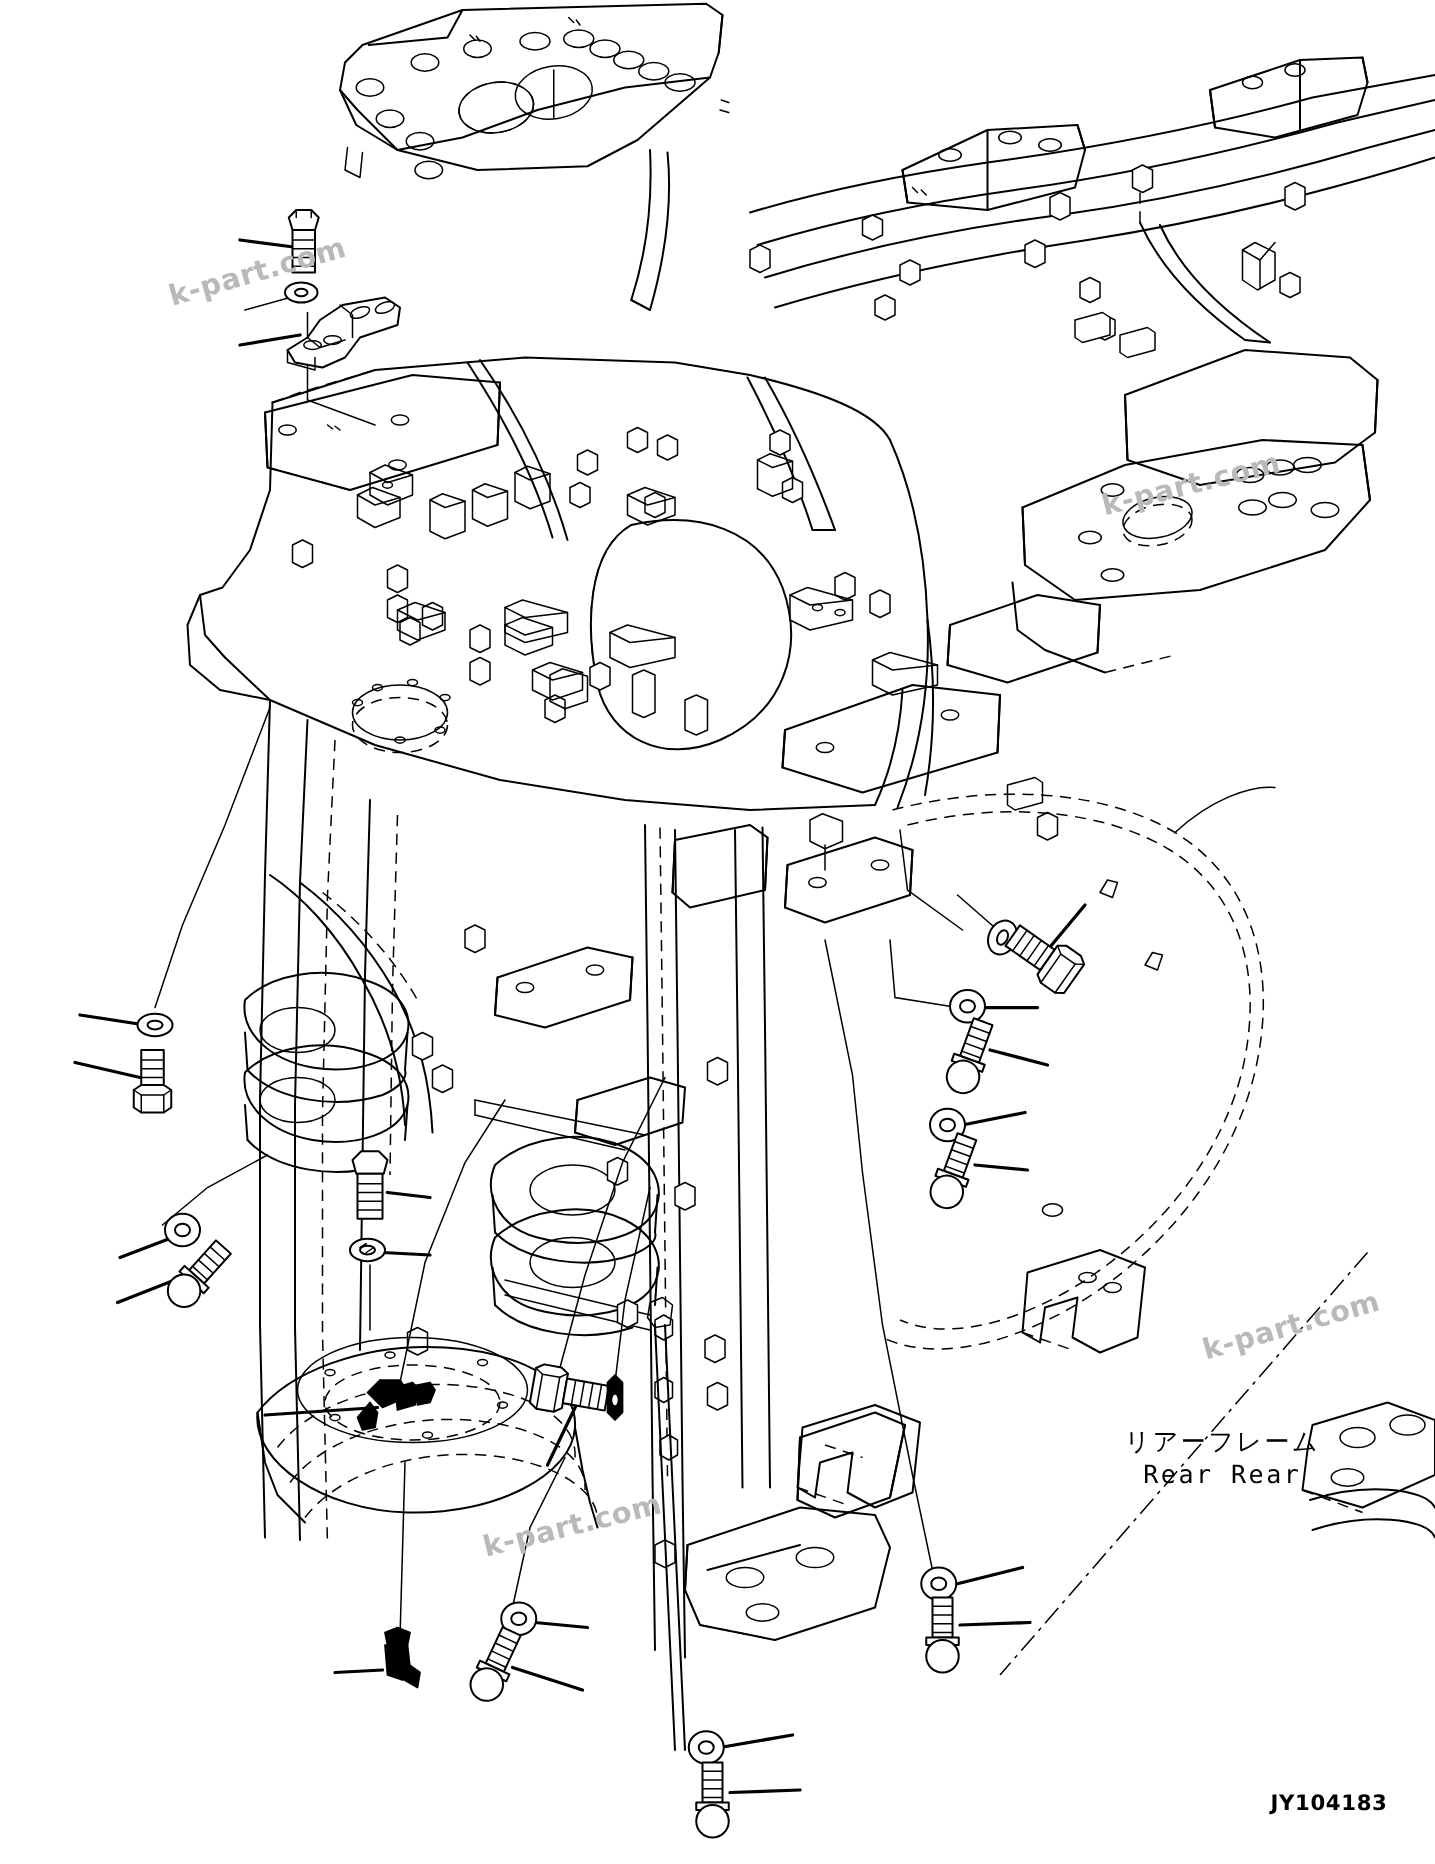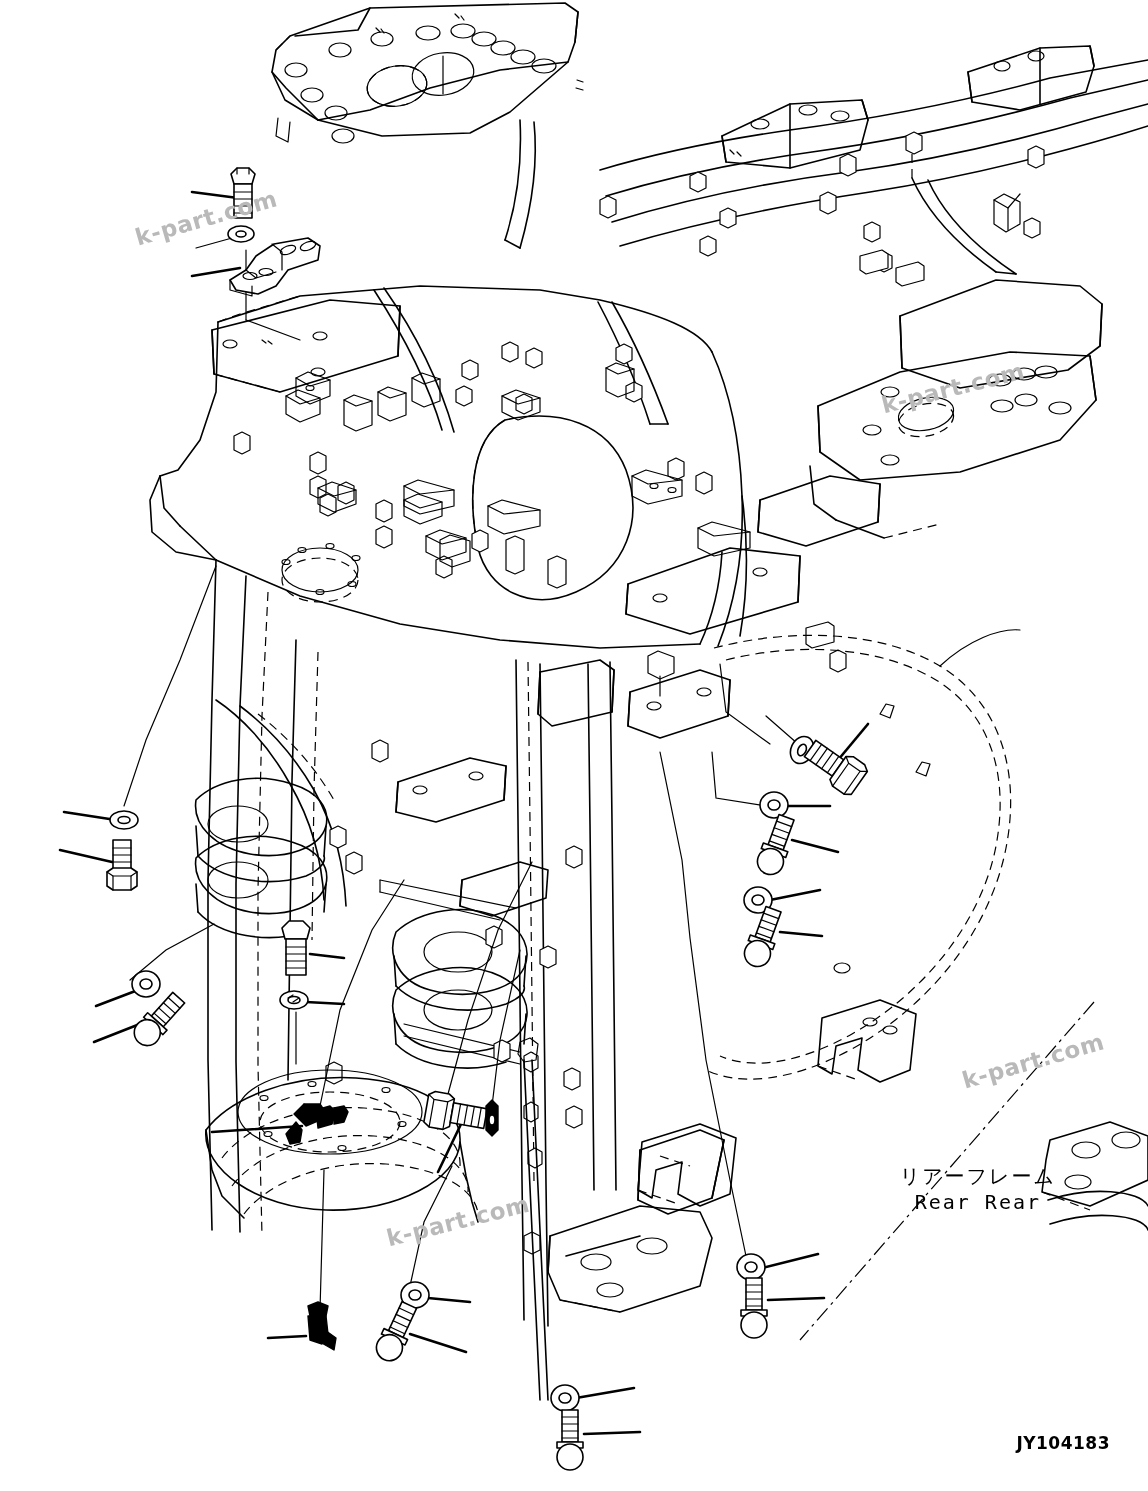--- a/index.html
+++ b/index.html
@@ -36,21 +36,20 @@
   }
   .title-block {
     position: absolute;
     right: 92px;
     top: 1140px;
     text-align: center;
     color: #000;
     font-family: "DejaVu Sans Mono", monospace;
     line-height: 1.30;
     white-space: nowrap;
-    margin-top: 23px;
   }
   .title-jp { font-size: 20px; letter-spacing: 2px; }
   .title-en { font-size: 20px; letter-spacing: 2px; }
   .drawing-no {
     position: absolute;
     right: 38px;
     bottom: 38px;
     font-family: "DejaVu Sans", sans-serif;
     font-size: 17px;
     font-weight: 700;

